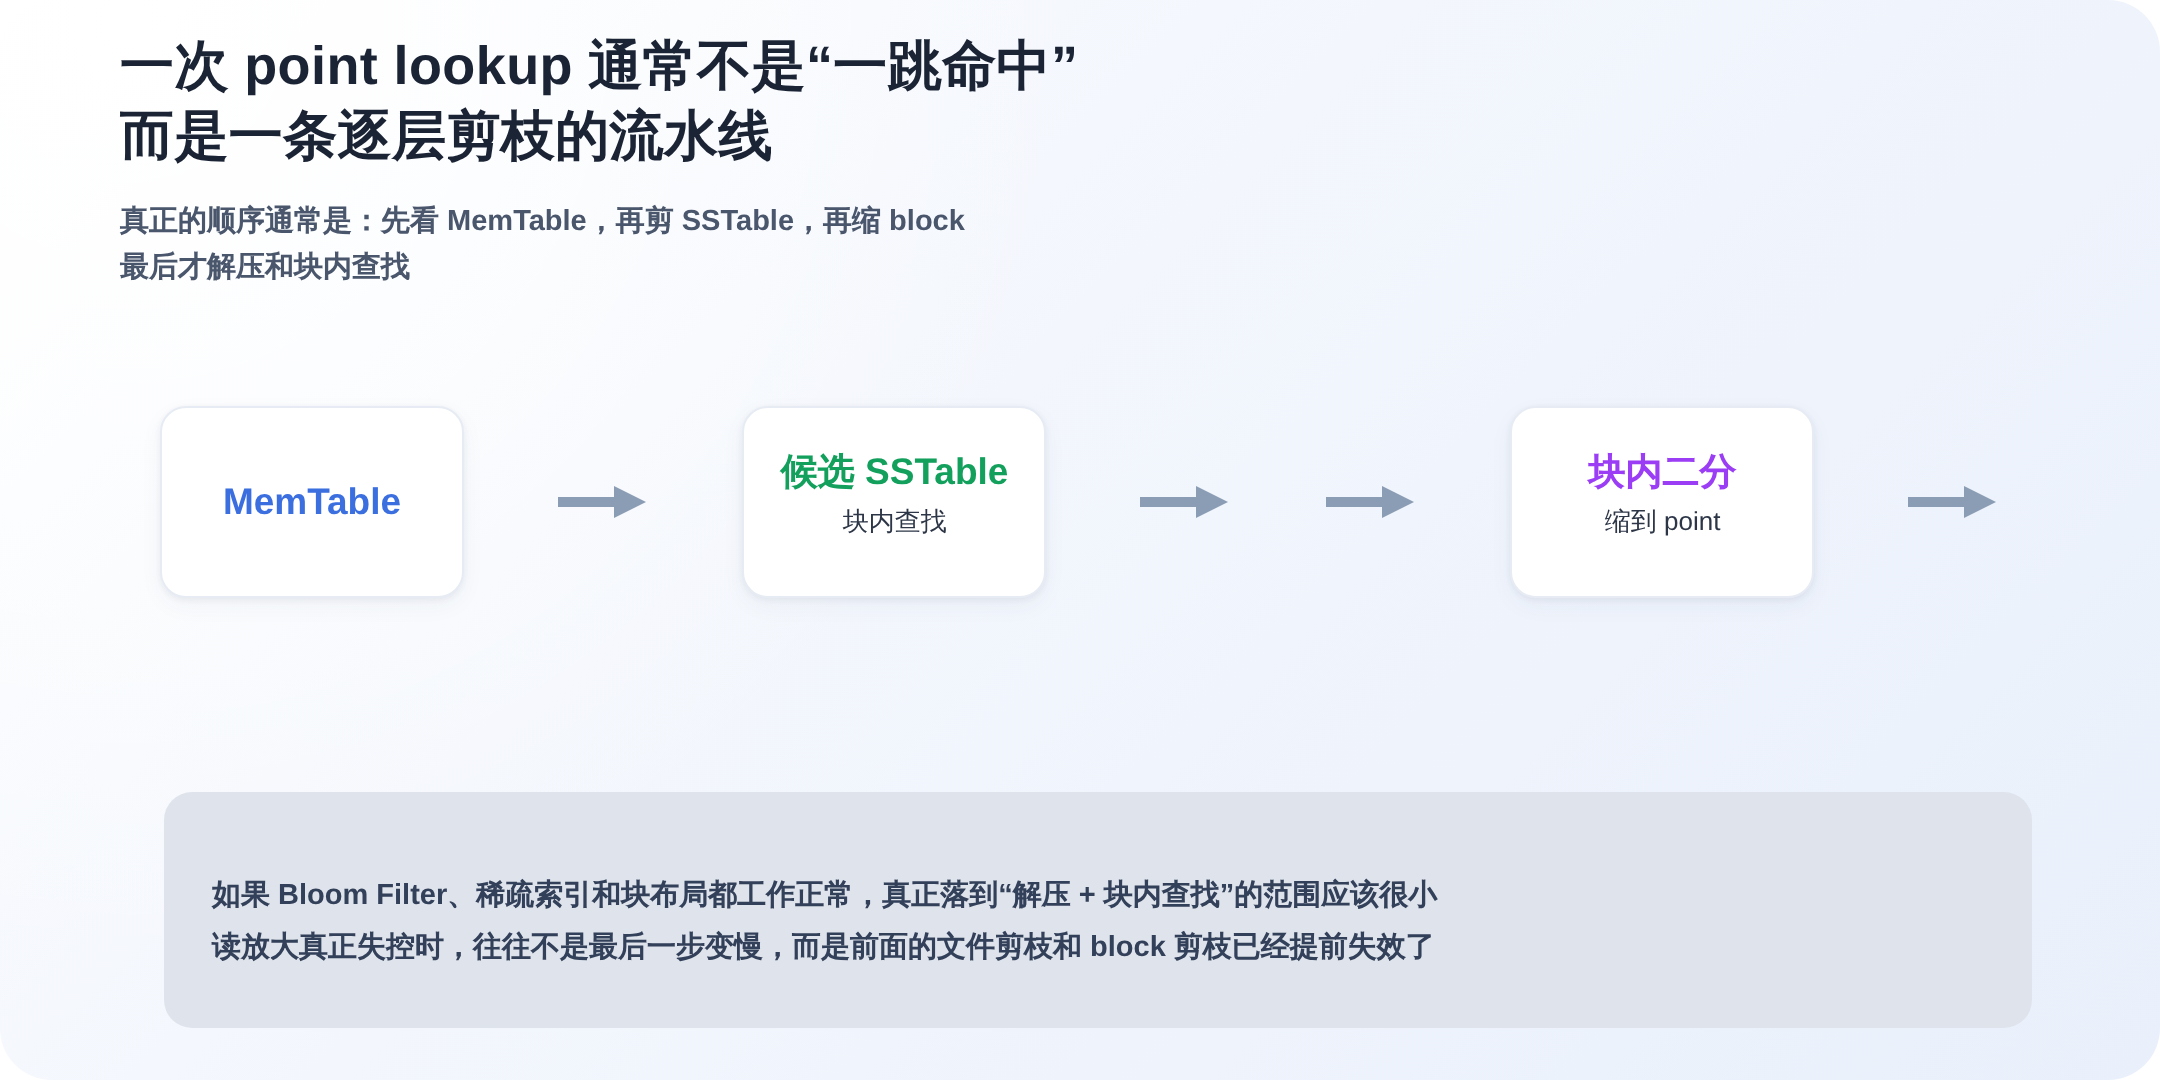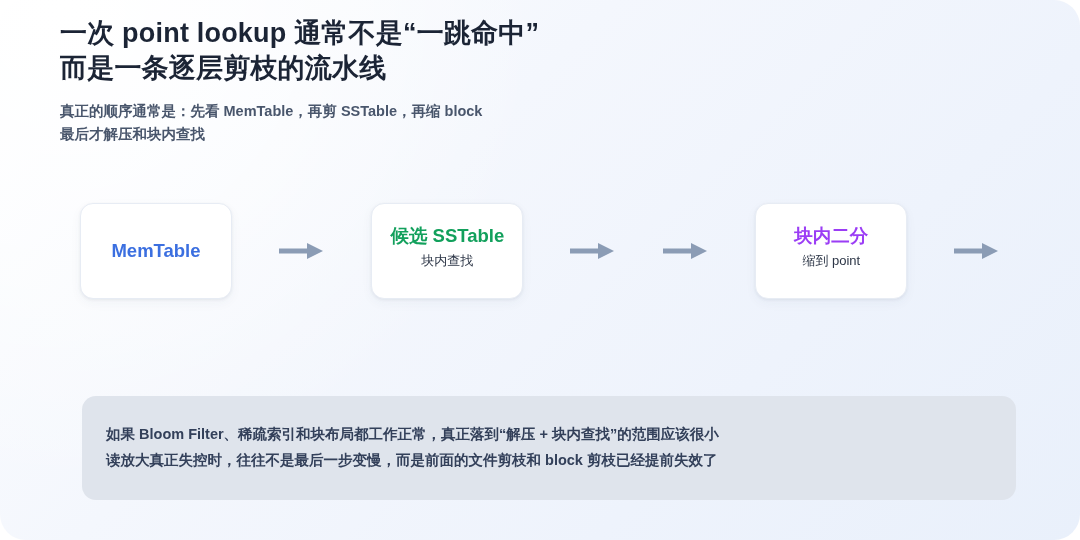--- a/index.html
+++ b/index.html
@@ -105,21 +105,21 @@
 
   
   .note {
     position: absolute;
     left: 82px;
     top: 396px;
     width: 934px;
     box-sizing: border-box;
     background: #dfe4ec;
     border-radius: 14px;
-    padding: 26px 24px 26px 24px;
+    padding: 40px 24px 26px 24px;
   }
   .note-text {
     margin: 0;
     font-size: 14.5px;
     font-weight: bold;
     line-height: 1.78;
     color: #33405a;
     white-space: pre-line;
   }
 </style>

